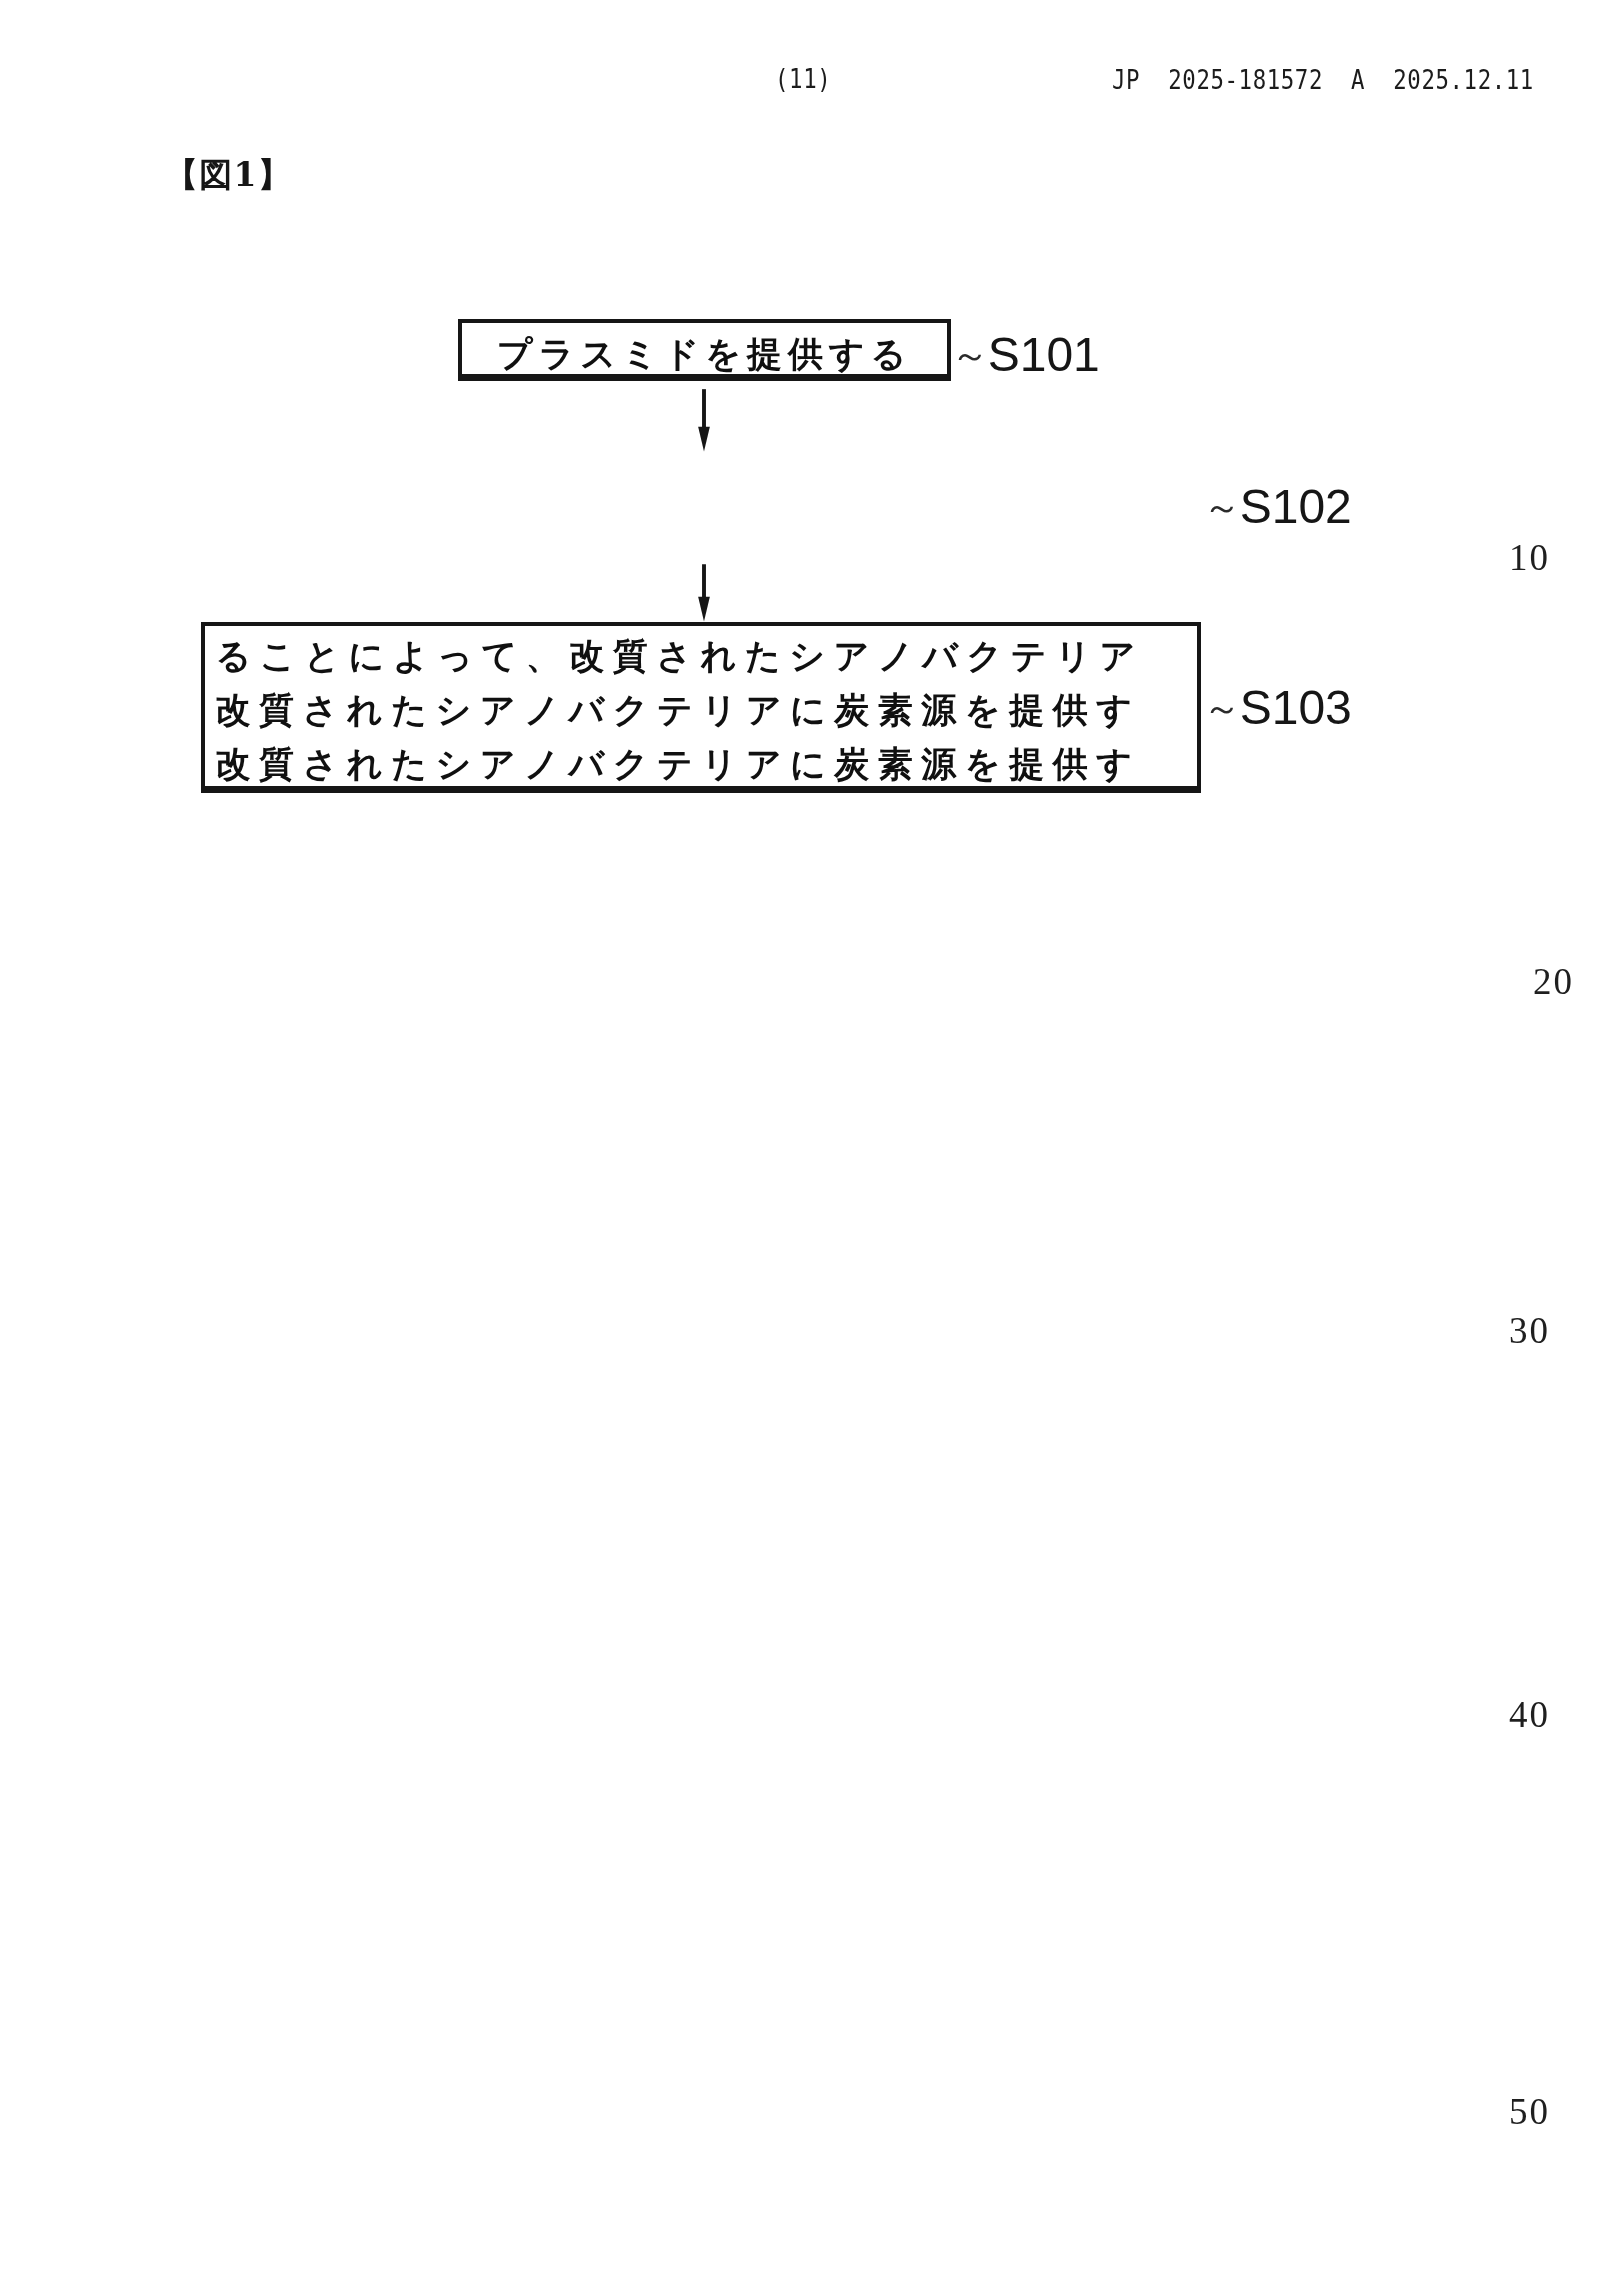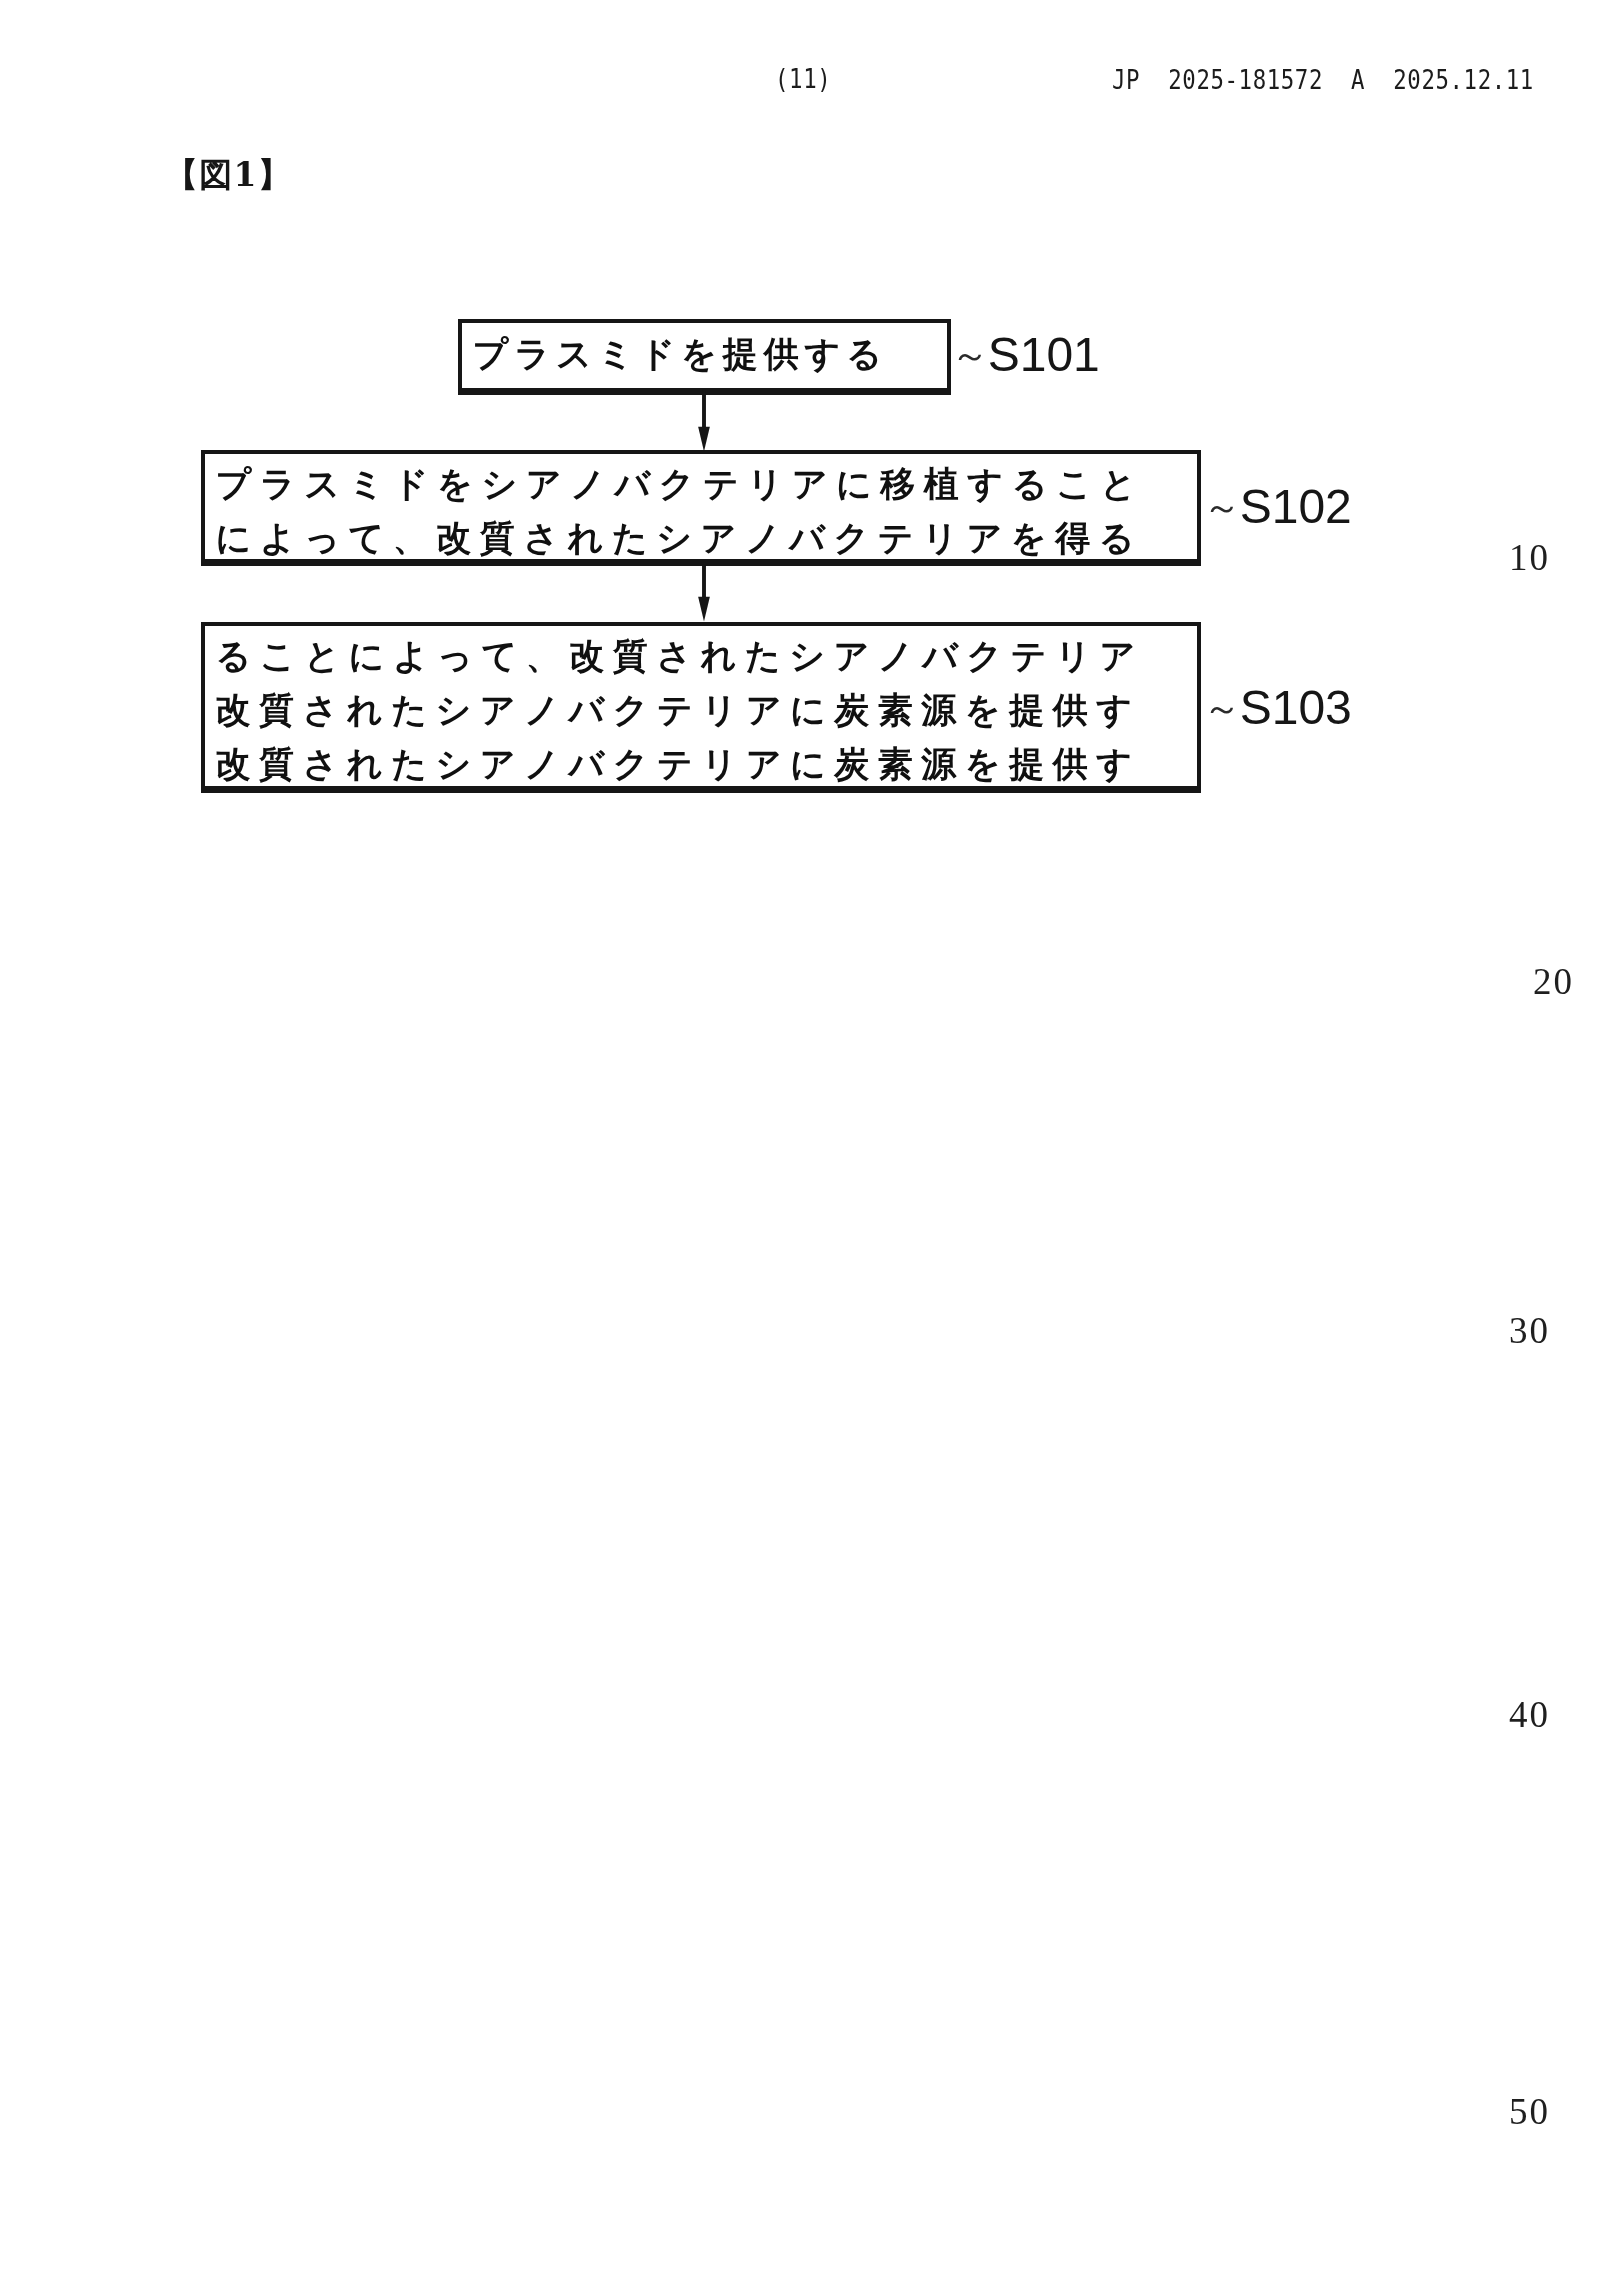--- a/index.html
+++ b/index.html
@@ -45,22 +45,22 @@
     background: #ffffff;
     color: #101010;
     font-weight: 700;
     font-size: 35px;
     line-height: 54px;
     letter-spacing: 8.5px;
     padding: 3.3px 10.5px 0 10.5px;
     white-space: nowrap;
   }
   .box-s101 {
-    left: 458px; top: 319px; width: 493px; height: 76px;
-    text-align: left;
+    left: 458px; top: 319px; width: 493px; height: 62px;
+    text-align: center;
     letter-spacing: 5.9px;
     line-height: 56px;
   }
   .box-s102 { left: 201px; top: 450px; width: 1000px; height: 116px; }
   .box-s103 { left: 201px; top: 622px; width: 1000px; height: 171px; }
   .box-line { display: block; }
 
   
   .step-label-row {
     display: flex;
@@ -124,24 +124,20 @@
   <div class="abs step-label-row label-s101">
     <span class="connector">～</span>
     <span class="step-id">S101</span>
   </div>
 
   <svg class="abs flow-arrow arrow-1" width="26" height="64" viewBox="0 0 40 98">
     <line x1="20" y1="0" x2="20" y2="62"></line>
     <polygon points="11,58 29,58 20,96"></polygon>
   </svg>
 
-  <div class="abs flow-box box-s102">
-    <span class="box-line">プラスミドをシアノバクテリアに移植すること</span>
-    <span class="box-line">によって、改質されたシアノバクテリアを得る</span>
-  </div>
   <div class="abs step-label-row label-s102">
     <span class="connector">～</span>
     <span class="step-id">S102</span>
   </div>
 
   <svg class="abs flow-arrow arrow-2" width="26" height="59" viewBox="0 0 40 90">
     <line x1="20" y1="0" x2="20" y2="54"></line>
     <polygon points="11,50 29,50 20,88"></polygon>
   </svg>
 

